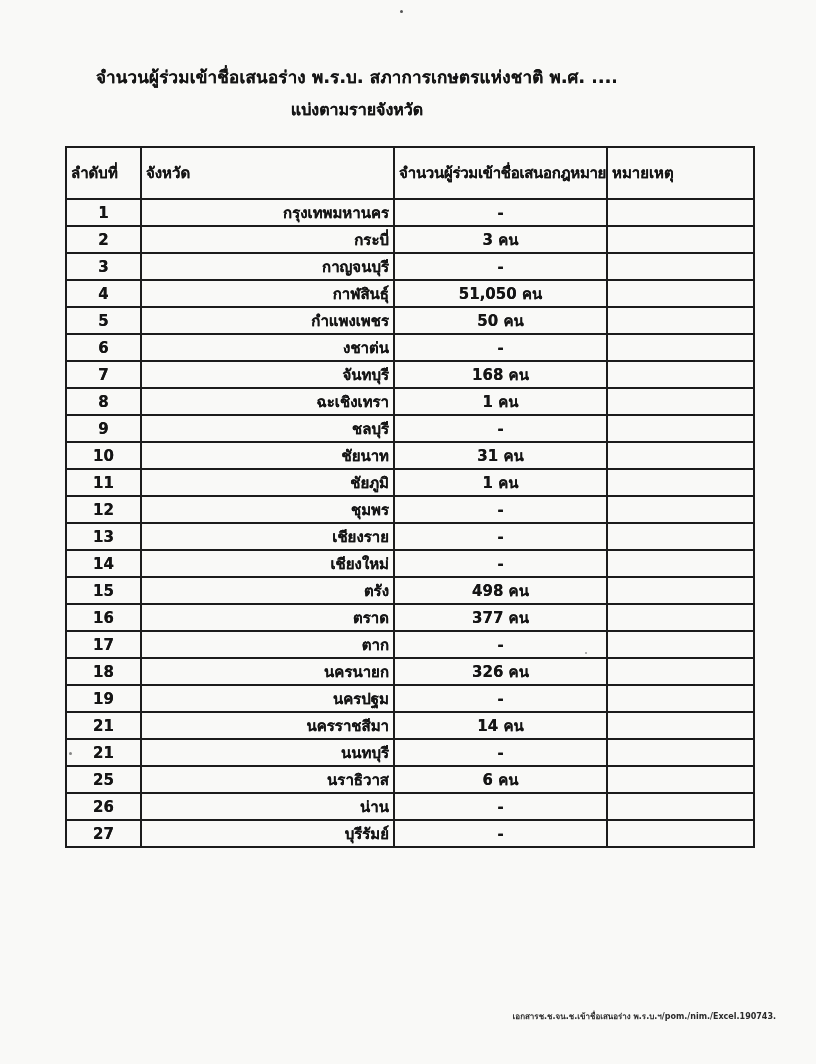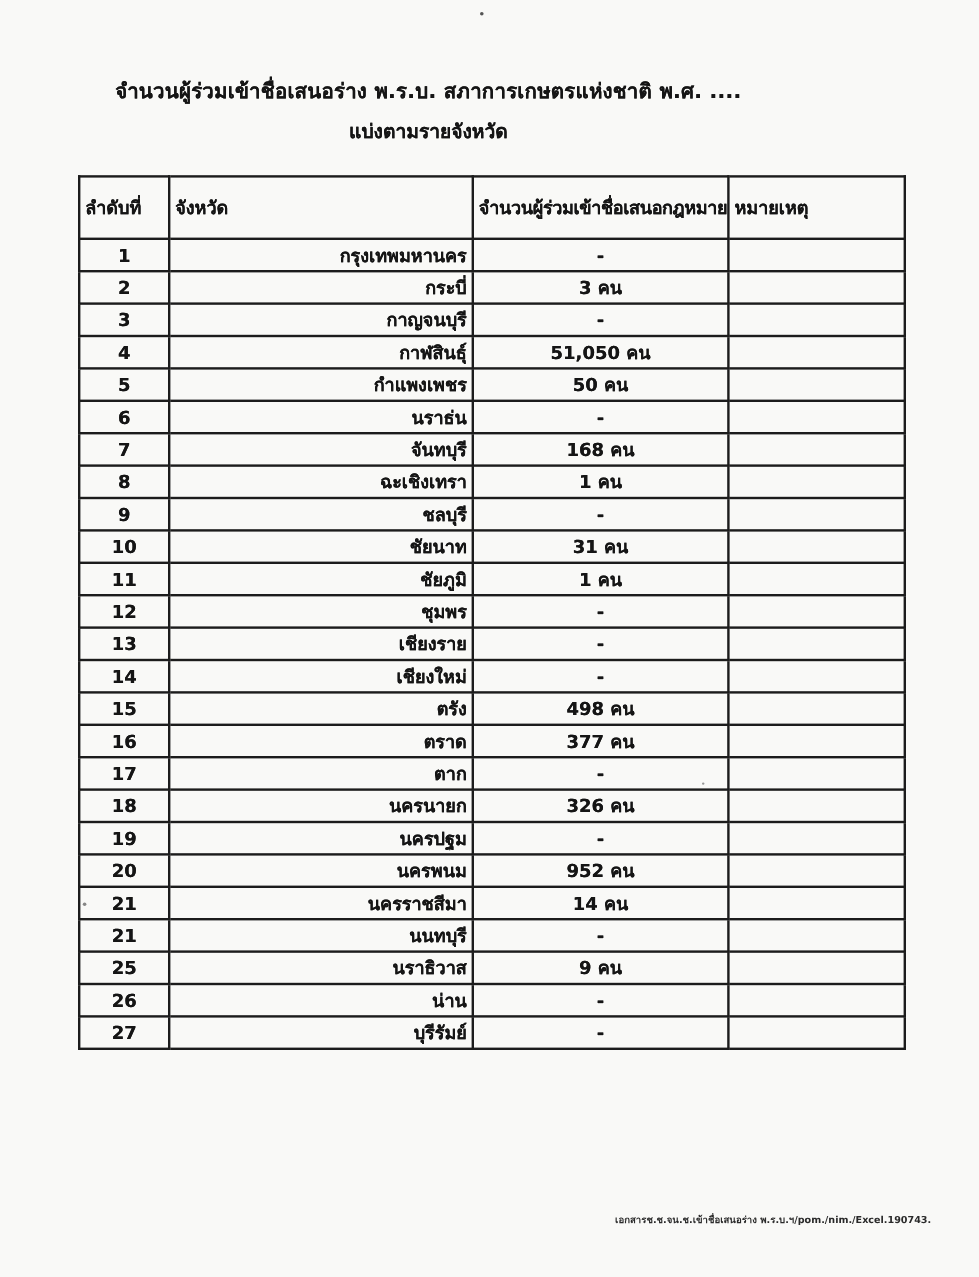--- a/index.html
+++ b/index.html
@@ -163,21 +163,21 @@
           <td class="cell-note"></td>
         </tr>
         <tr>
           <td class="cell-no">5</td>
           <td class="cell-province">กำแพงเพชร</td>
           <td class="cell-count">50 คน</td>
           <td class="cell-note"></td>
         </tr>
         <tr>
           <td class="cell-no">6</td>
-          <td class="cell-province">นราธ่น</td>
+          <td class="cell-province">งชาต่น</td>
           <td class="cell-count">-</td>
           <td class="cell-note"></td>
         </tr>
         <tr>
           <td class="cell-no">7</td>
           <td class="cell-province">จันทบุรี</td>
           <td class="cell-count">168 คน</td>
           <td class="cell-note"></td>
         </tr>
         <tr>
@@ -246,41 +246,35 @@
           <td class="cell-count">326 คน</td>
           <td class="cell-note"></td>
         </tr>
         <tr>
           <td class="cell-no">19</td>
           <td class="cell-province">นครปฐม</td>
           <td class="cell-count">-</td>
           <td class="cell-note"></td>
         </tr>
         <tr>
-          <td class="cell-no">20</td>
-          <td class="cell-province">นครพนม</td>
-          <td class="cell-count">952 คน</td>
-          <td class="cell-note"></td>
-        </tr>
-        <tr>
           <td class="cell-no">21</td>
           <td class="cell-province">นครราชสีมา</td>
           <td class="cell-count">14 คน</td>
           <td class="cell-note"></td>
         </tr>
         <tr>
           <td class="cell-no">21</td>
           <td class="cell-province">นนทบุรี</td>
           <td class="cell-count">-</td>
           <td class="cell-note"></td>
         </tr>
         <tr>
           <td class="cell-no">25</td>
           <td class="cell-province">นราธิวาส</td>
-          <td class="cell-count">9 คน</td>
+          <td class="cell-count">6 คน</td>
           <td class="cell-note"></td>
         </tr>
         <tr>
           <td class="cell-no">26</td>
           <td class="cell-province">น่าน</td>
           <td class="cell-count">-</td>
           <td class="cell-note"></td>
         </tr>
         <tr>
           <td class="cell-no">27</td>

